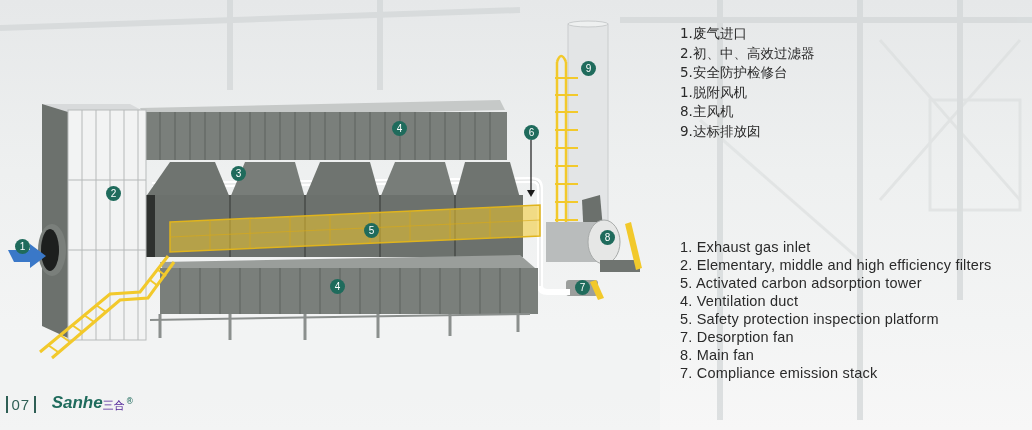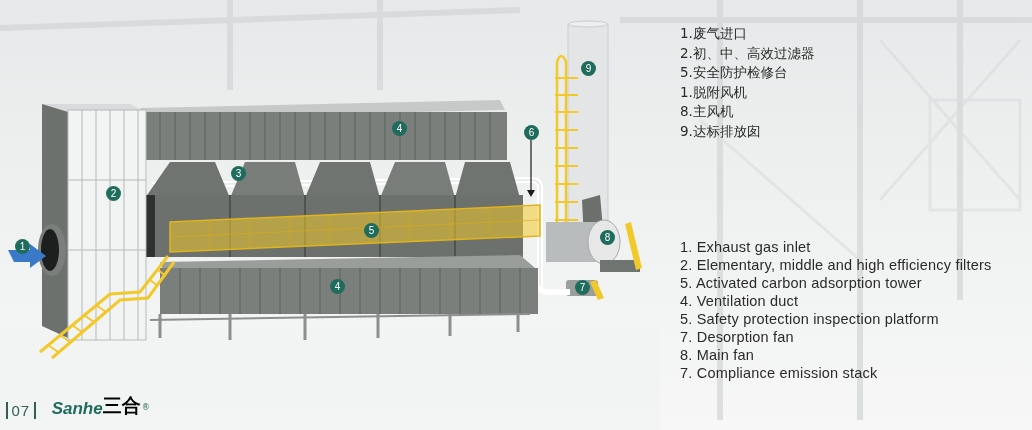--- a/index.html
+++ b/index.html
@@ -12,21 +12,21 @@
     font-size:10px;font-family:"Liberation Sans",sans-serif;display:flex;align-items:center;justify-content:center;line-height:1;}
   .legend-cn{position:absolute;left:680px;top:24px;font-size:13.5px;color:#2a2a2a;line-height:19.6px;
     font-family:"DejaVu Sans",sans-serif;}
   .legend-en{position:absolute;left:680px;top:238px;font-size:14.5px;color:#2a2a2a;line-height:18px;
     font-family:"Liberation Sans",sans-serif;letter-spacing:0.2px;}
   .legend-cn div,.legend-en div{white-space:nowrap;}
   .footer{position:absolute;left:2px;top:393px;display:flex;align-items:flex-end;color:#1f6b5c;}
   .pg{font-size:15px;font-family:"Liberation Sans",sans-serif;color:#2f5f55;letter-spacing:1px;}
   .bar{display:inline-block;width:1.5px;height:17px;background:#2f5f55;margin:0 4px;}
   .brand{font-family:"Liberation Sans",sans-serif;font-weight:bold;font-style:italic;font-size:17px;color:#1f6b5c;margin-left:12px;}
-  .brand-cn{font-family:"DejaVu Sans",sans-serif;font-weight:bold;font-size:19px;color:#000000;}
+  .brand-cn{font-family:"DejaVu Sans",sans-serif;font-weight:normal;font-size:11px;color:#4c1d95;}
   .reg{font-size:8px;color:#1f6b5c;position:relative;top:-7px;margin-left:1px;}
 </style>
 </head>
 <body>
 
 <svg class="bg-struct" width="1032" height="430" viewBox="0 0 1032 430">
   <g stroke="#d2d6d7" stroke-width="6" fill="none" opacity="0.7">
     <line x1="230" y1="0" x2="230" y2="90"></line>
     <line x1="380" y1="0" x2="380" y2="90"></line>
     <line x1="720" y1="0" x2="720" y2="420"></line>

